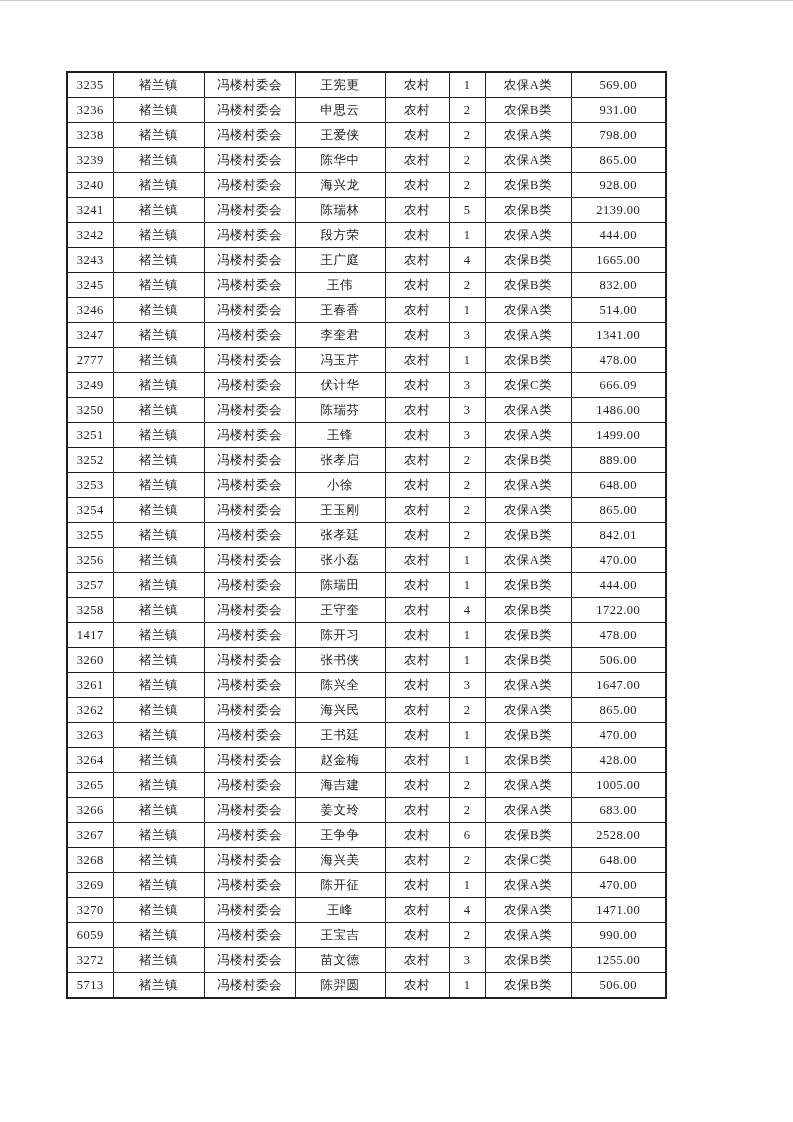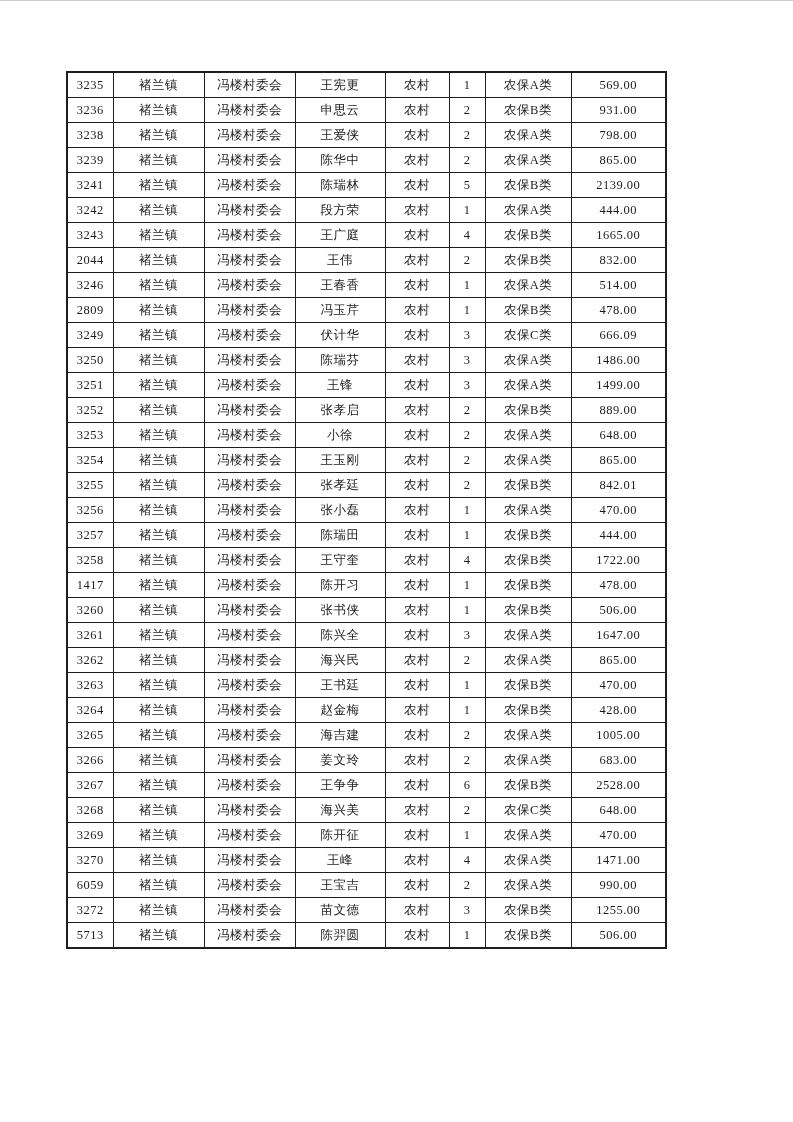--- a/index.html
+++ b/index.html
@@ -103,20 +103,30 @@
             <td class="num">3239</td>
             <td>褚兰镇</td>
             <td>冯楼村委会</td>
             <td>陈华中</td>
             <td>农村</td>
             <td class="num">2</td>
             <td>农保A类</td>
             <td class="num">865.00</td>
           </tr>
           <tr>
+            <td class="num">3240</td>
+            <td>褚兰镇</td>
+            <td>冯楼村委会</td>
+            <td>海兴龙</td>
+            <td>农村</td>
+            <td class="num">2</td>
+            <td>农保B类</td>
+            <td class="num">928.00</td>
+          </tr>
+          <tr>
             <td class="num">3241</td>
             <td>褚兰镇</td>
             <td>冯楼村委会</td>
             <td>陈瑞林</td>
             <td>农村</td>
             <td class="num">5</td>
             <td>农保B类</td>
             <td class="num">2139.00</td>
           </tr>
           <tr>
@@ -133,41 +143,51 @@
             <td class="num">3243</td>
             <td>褚兰镇</td>
             <td>冯楼村委会</td>
             <td>王广庭</td>
             <td>农村</td>
             <td class="num">4</td>
             <td>农保B类</td>
             <td class="num">1665.00</td>
           </tr>
           <tr>
-            <td class="num">2044</td>
+            <td class="num">3245</td>
             <td>褚兰镇</td>
             <td>冯楼村委会</td>
             <td>王伟</td>
             <td>农村</td>
             <td class="num">2</td>
             <td>农保B类</td>
             <td class="num">832.00</td>
           </tr>
           <tr>
             <td class="num">3246</td>
             <td>褚兰镇</td>
             <td>冯楼村委会</td>
             <td>王春香</td>
             <td>农村</td>
             <td class="num">1</td>
             <td>农保A类</td>
             <td class="num">514.00</td>
           </tr>
           <tr>
-            <td class="num">2809</td>
+            <td class="num">3247</td>
+            <td>褚兰镇</td>
+            <td>冯楼村委会</td>
+            <td>李奎君</td>
+            <td>农村</td>
+            <td class="num">3</td>
+            <td>农保A类</td>
+            <td class="num">1341.00</td>
+          </tr>
+          <tr>
+            <td class="num">2777</td>
             <td>褚兰镇</td>
             <td>冯楼村委会</td>
             <td>冯玉芹</td>
             <td>农村</td>
             <td class="num">1</td>
             <td>农保B类</td>
             <td class="num">478.00</td>
           </tr>
           <tr>
             <td class="num">3249</td>

